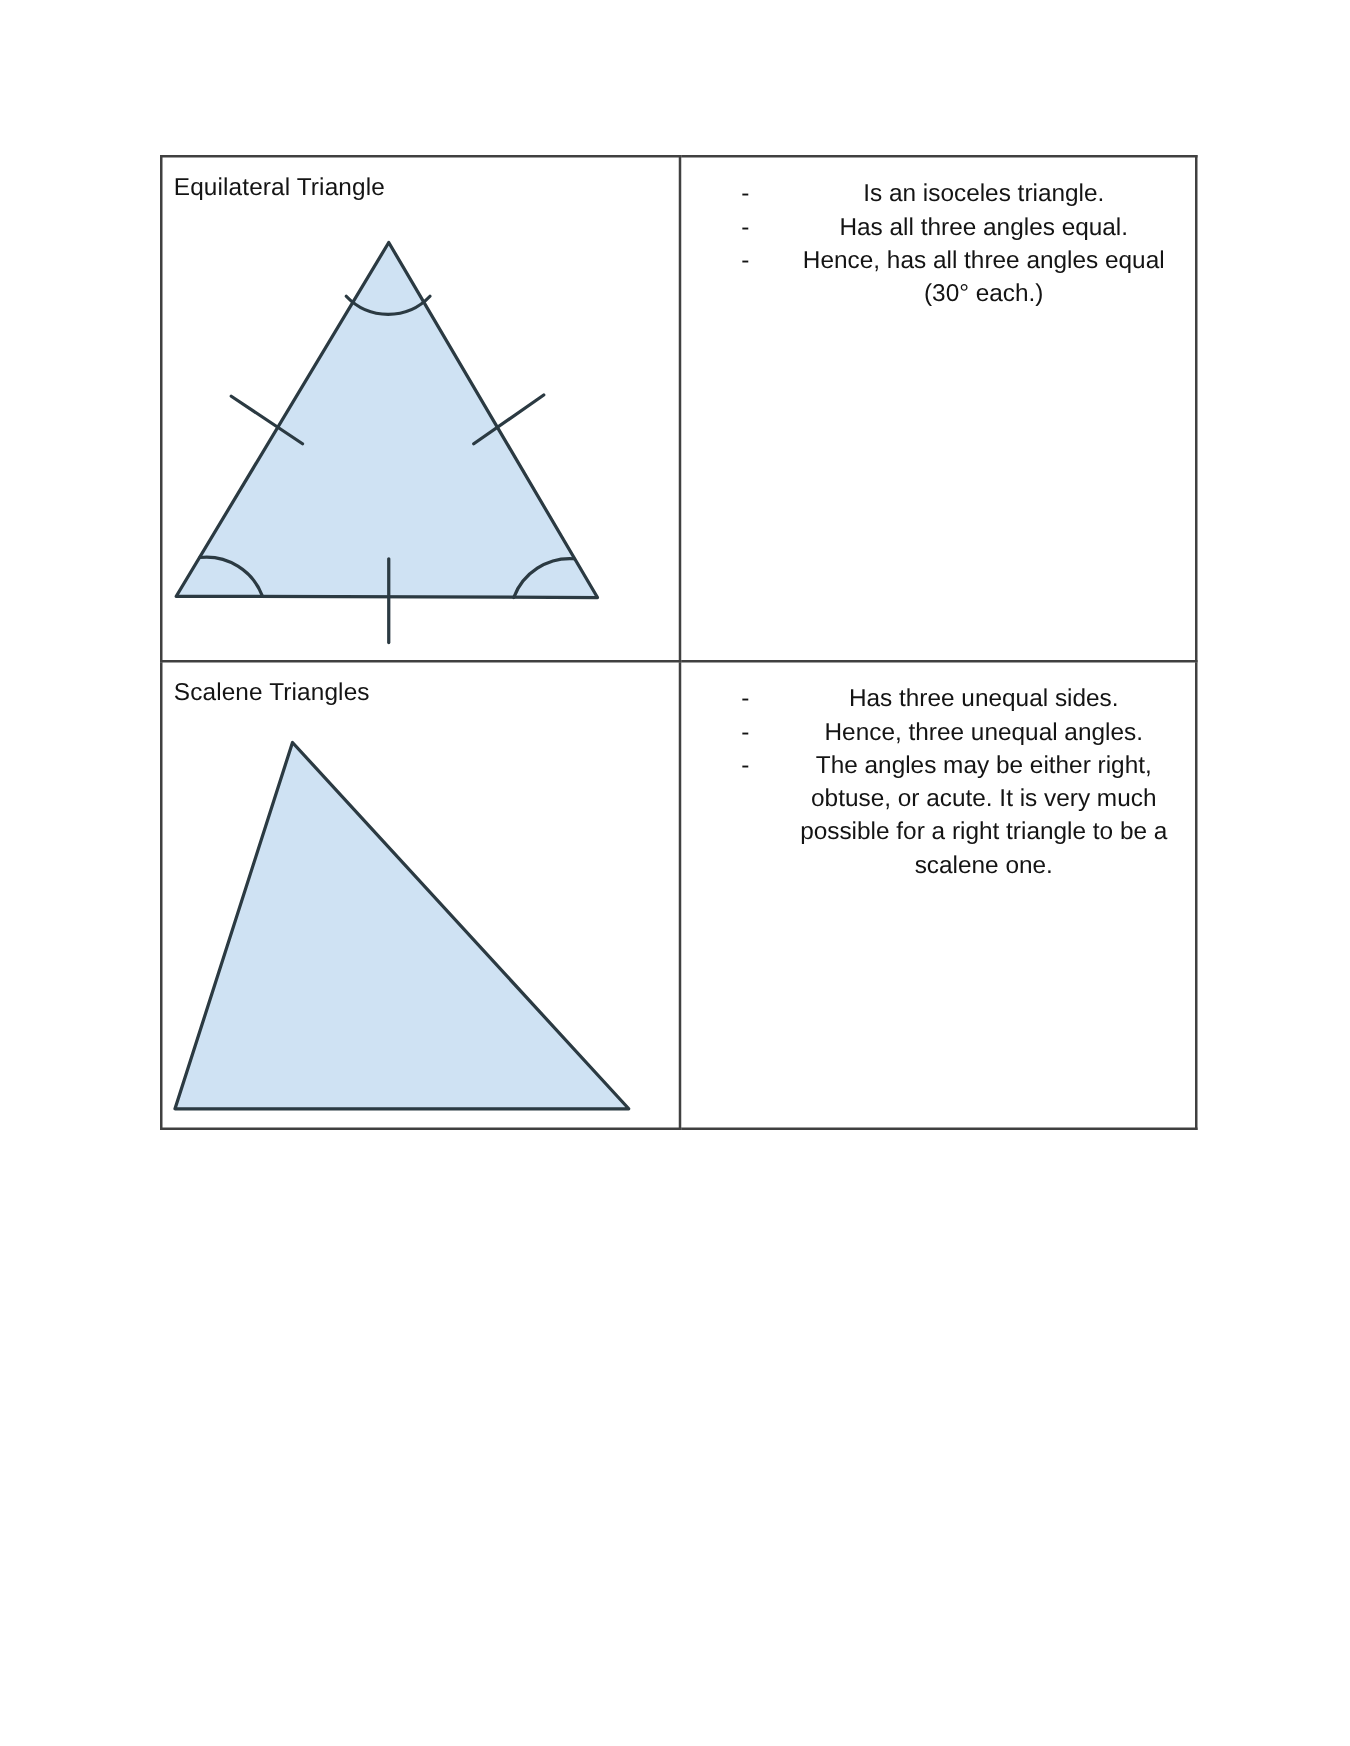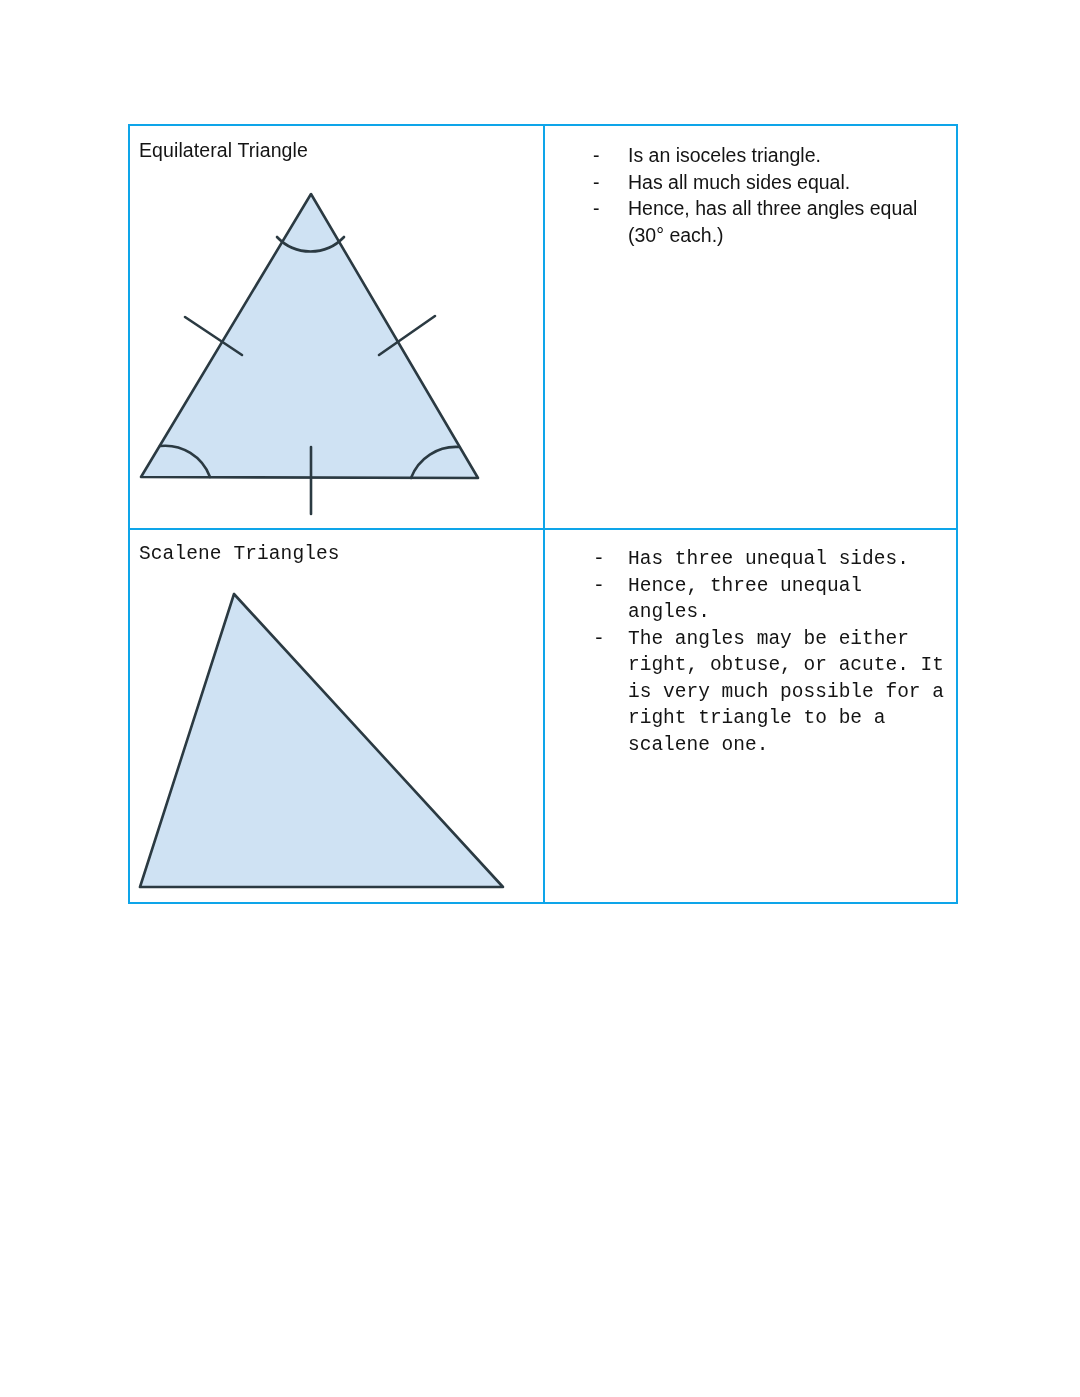--- a/index.html
+++ b/index.html
@@ -28,29 +28,29 @@
   .triangle-table {
     position: absolute;
     left: 128px;
     top: 124px;
     width: 826px;
     height: 776px;
     border-collapse: collapse;
     table-layout: fixed;
   }
   .triangle-table td {
-    border: 2px solid #0ea5e9;
+    border: 2px solid #404040;
     vertical-align: top;
     padding: 0;
   }
   .col-shape { width: 413px; }
   .col-desc  { width: 411px; }
 
   .row-1 td { height: 402px; }
-  .row-2 td { height: 372px; font-family: Liberation Mono, monospace; }
+  .row-2 td { height: 372px; }
 
   .cell-inner {
     position: relative;
     width: 100%;
     height: 100%;
   }
 
   .shape-label {
     position: absolute;
     left: 9px;
@@ -88,20 +88,21 @@
   .desc-dash {
     position: absolute;
     left: 48px;
     top: 0;
     font-size: 19.5px;
     line-height: 26.5px;
     color: #141414;
   }
   .desc-text {
     display: block;
+    text-align: center;
   }
 </style>
 </head>
 <body>
 
 <div class="page">
 
   <table class="triangle-table">
     <tbody>
 
@@ -124,21 +125,21 @@
 
         <td class="col-desc">
           <div class="cell-inner">
             <ul class="desc-list">
               <li class="desc-item">
                 <span class="desc-dash">-</span>
                 <span class="desc-text">Is an isoceles triangle.</span>
               </li>
               <li class="desc-item">
                 <span class="desc-dash">-</span>
-                <span class="desc-text">Has all much sides equal.</span>
+                <span class="desc-text">Has all three angles equal.</span>
               </li>
               <li class="desc-item">
                 <span class="desc-dash">-</span>
                 <span class="desc-text">Hence, has all three angles equal (30° each.)</span>
               </li>
             </ul>
           </div>
         </td>
       </tr>
 

